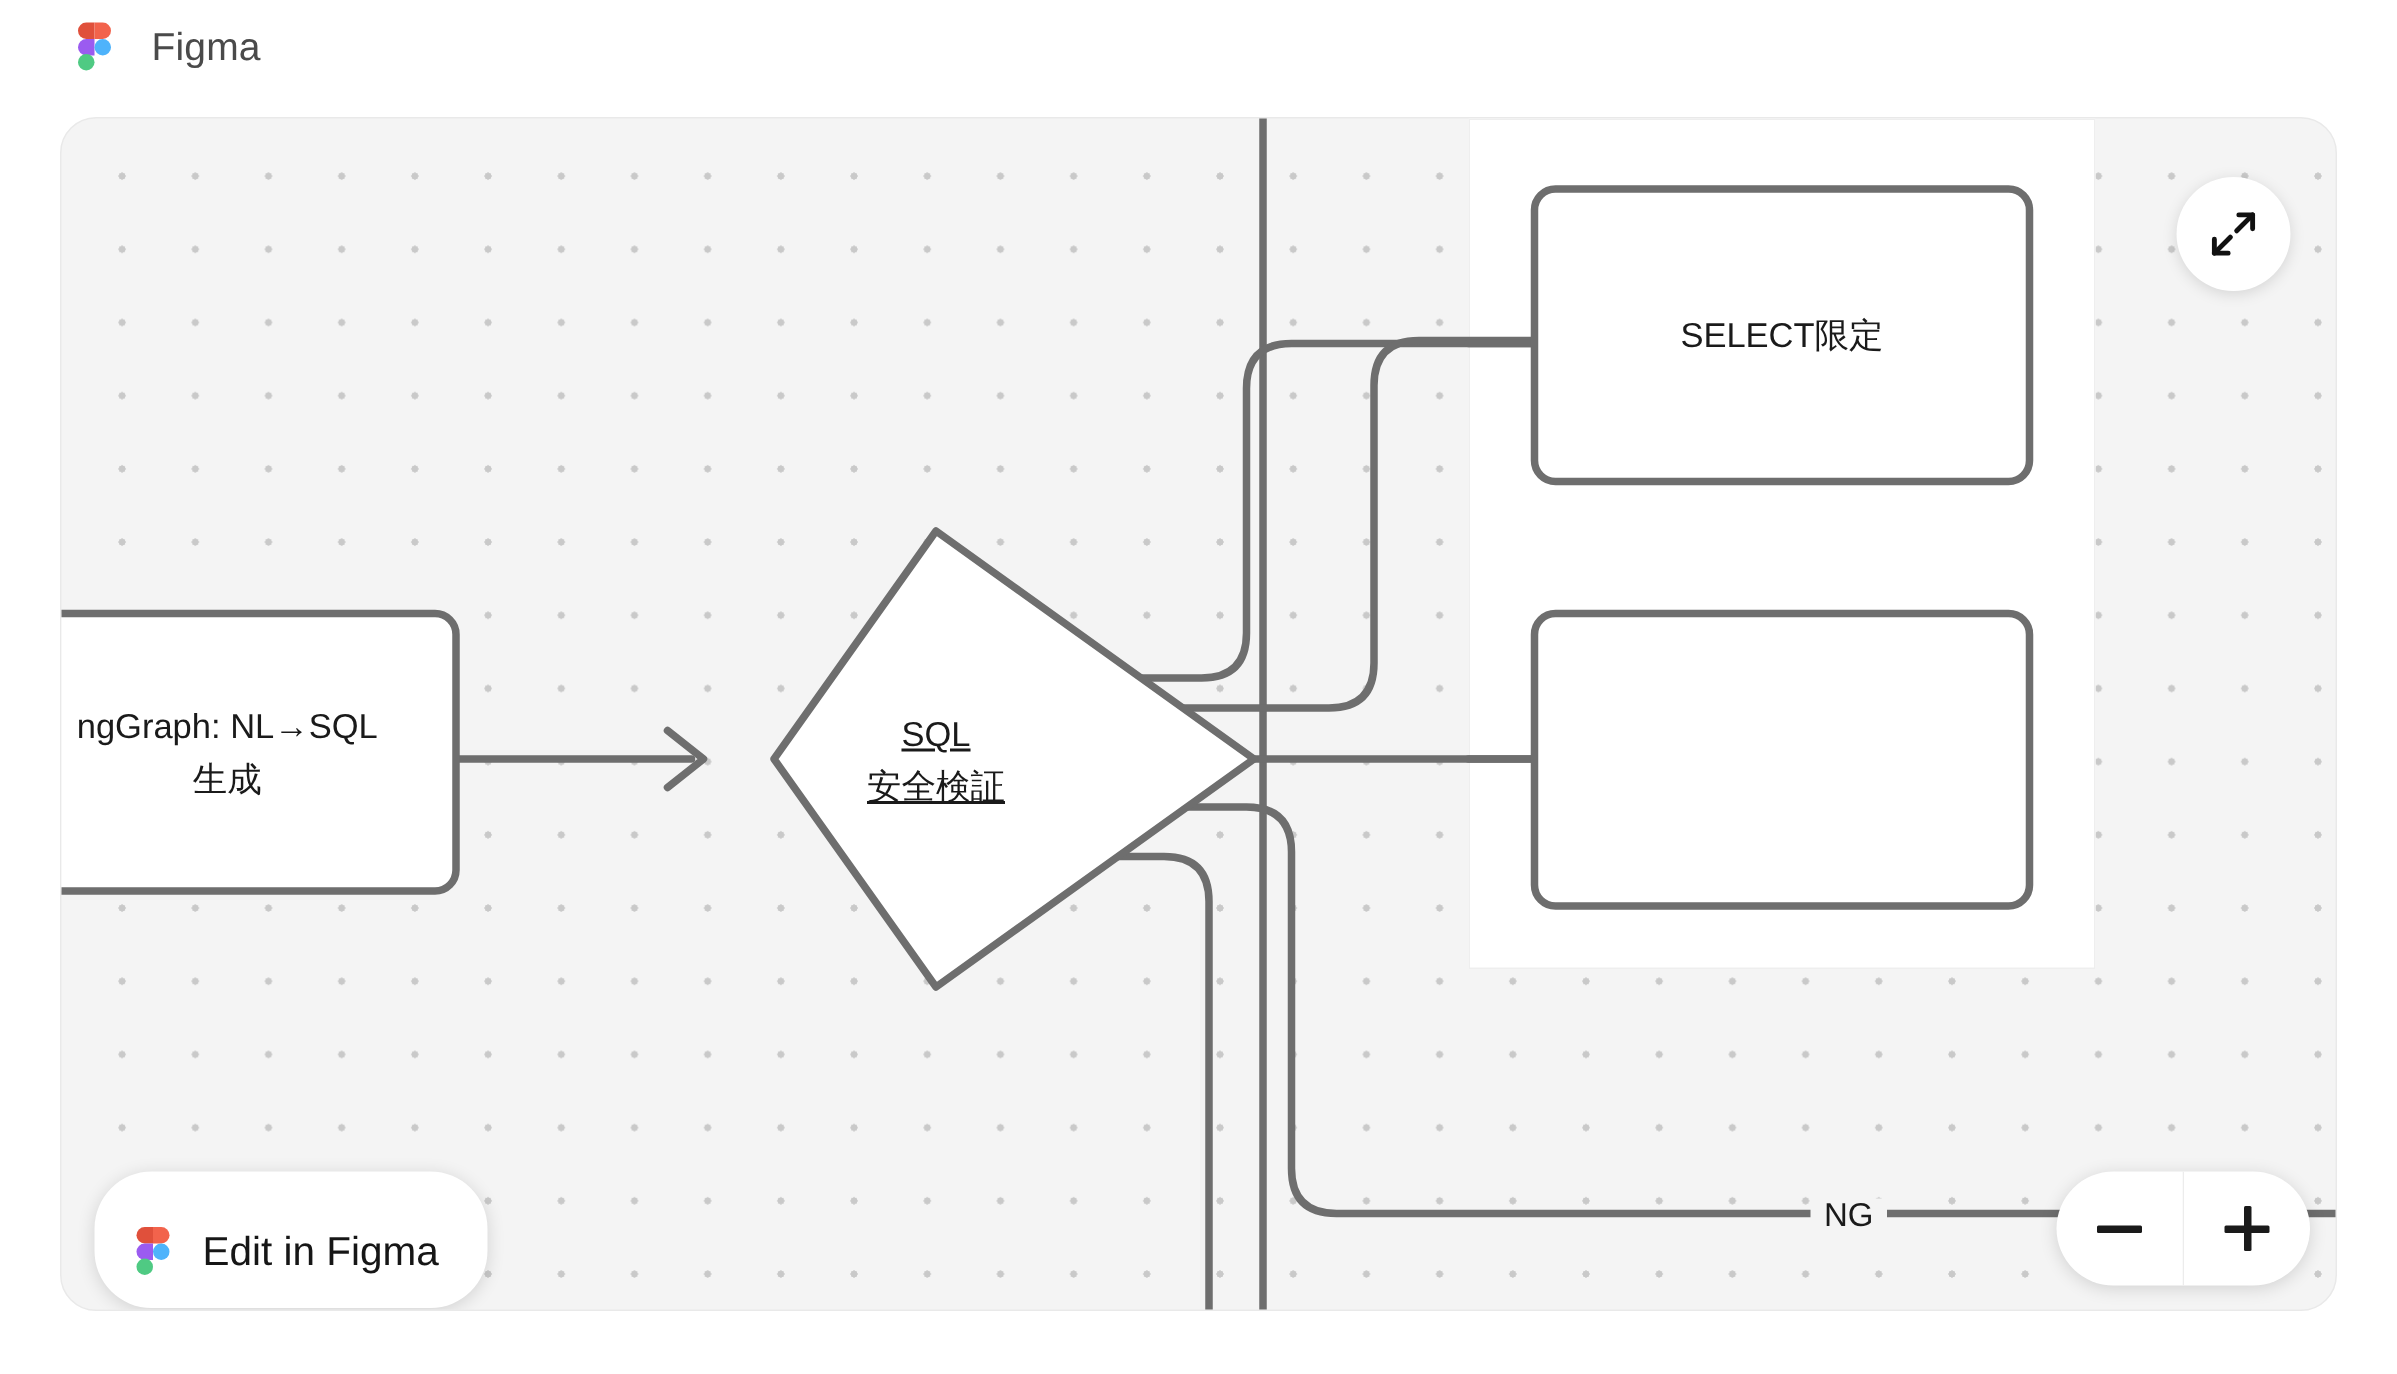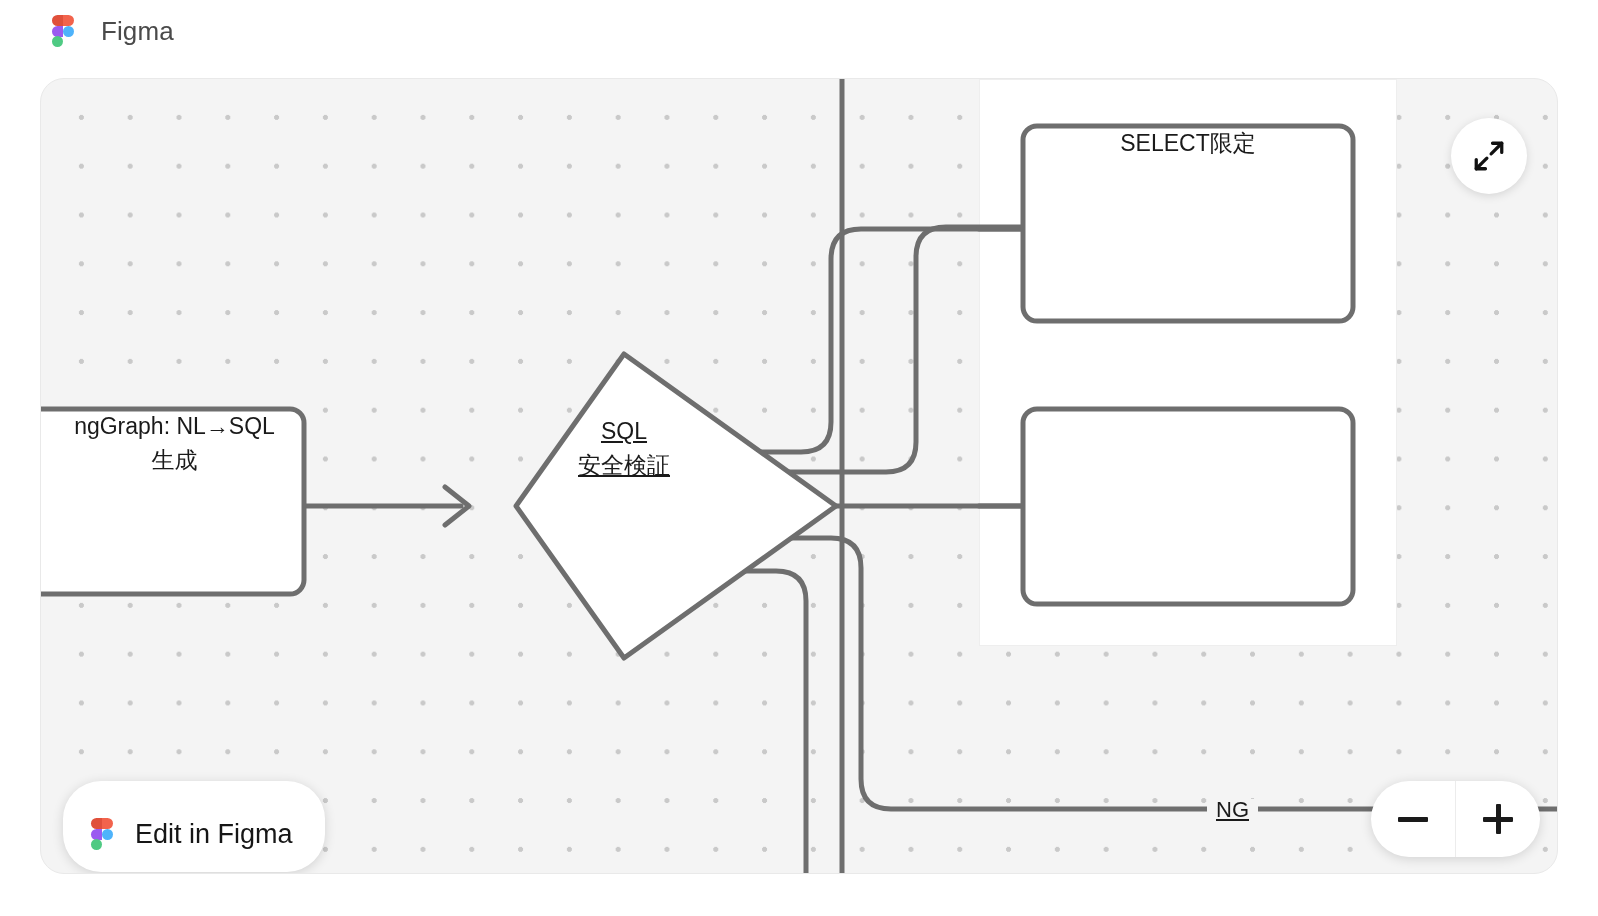--- a/index.html
+++ b/index.html
@@ -89,38 +89,37 @@
     height: 796px;
     overflow: visible;
   }
 
   
   .node-label {
     position: absolute;
     display: flex;
     flex-direction: column;
     align-items: center;
-    justify-content: flex-start;
+    justify-content: center;
     text-align: center;
     font-size: 23px;
     color: #1a1a1a;
     line-height: 1.48;
     pointer-events: none;
     white-space: nowrap;
   }
 
   
   .edge-label {
     position: absolute;
     font-size: 22px;
     color: #1a1a1a;
     background: #f4f4f4;
     padding: 0 9px;
     line-height: 1;
-    text-decoration: underline;
   }
 
   
   .fullscreen-btn {
     position: absolute;
     left: 1410px;
     top: 39px;
     width: 76px;
     height: 76px;
     border-radius: 50%;
@@ -226,21 +225,21 @@
 
       <rect x="-42" y="330" width="305" height="185" rx="14" ry="14" fill="#ffffff" stroke="#6e6e6e" stroke-width="5"></rect>
 
       <path d="M583,275 L795,427 L583,579 L475,427 Z" transform="translate(0,0)" fill="#ffffff" stroke="#6e6e6e" stroke-width="5" stroke-linejoin="round"></path>
 
       <rect x="982" y="47" width="330" height="195" rx="14" ry="14" fill="#ffffff" stroke="#6e6e6e" stroke-width="5"></rect>
 
       <rect x="982" y="330" width="330" height="195" rx="14" ry="14" fill="#ffffff" stroke="#6e6e6e" stroke-width="5"></rect>
     </svg>
 
-    <div class="node-label" style="left:-42px; top:330px; width:305px; height:185px;padding-left:23px;">
+    <div class="node-label" style="left:-42px; top:330px; width:305px; height:185px;">
       <div>ngGraph: NL→SQL</div>
       <div>生成</div>
     </div>
 
     <div class="node-label" style="left:433px; top:335px; width:300px; height:185px;text-decoration:underline;">
       <div>SQL</div>
       <div>安全検証</div>
     </div>
 
     <div class="node-label" style="left:982px; top:47px; width:330px; height:195px;">

